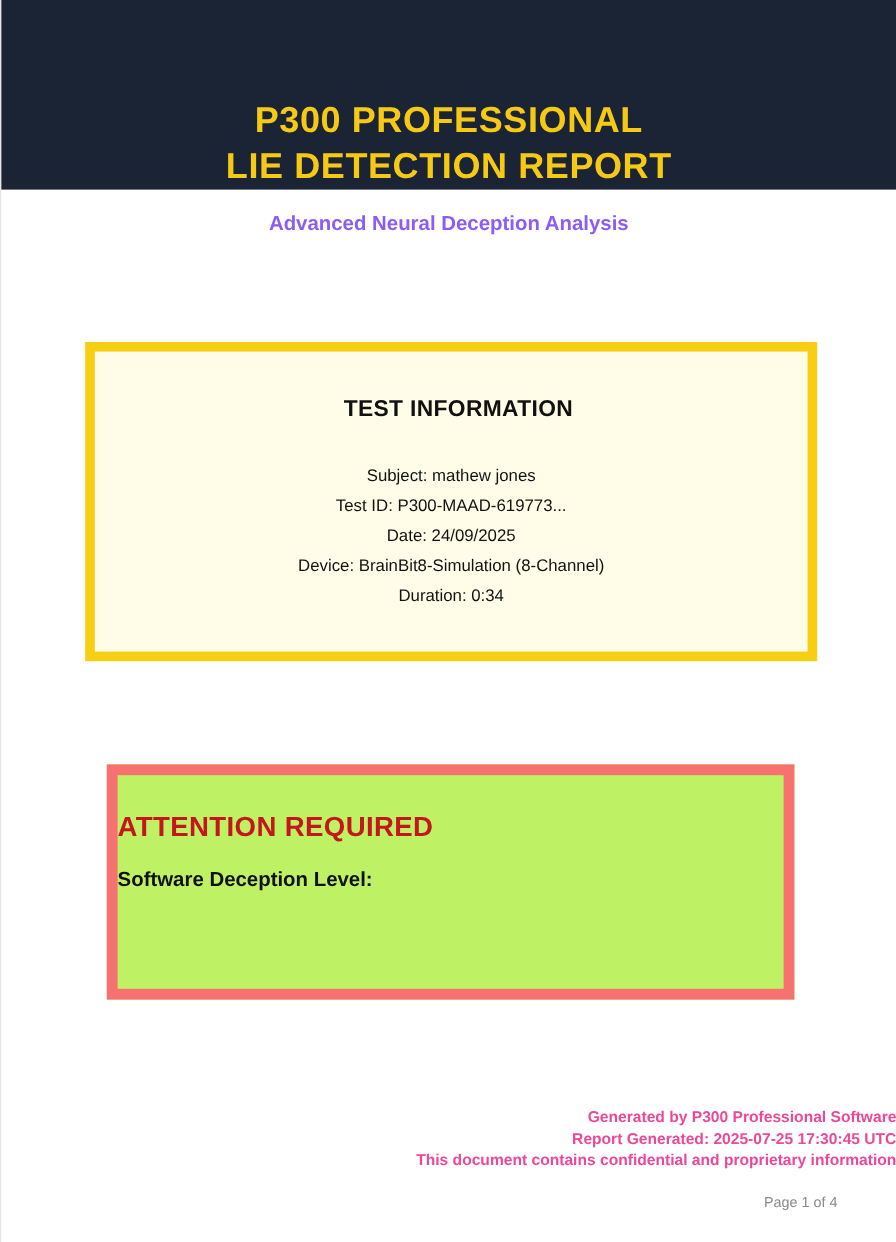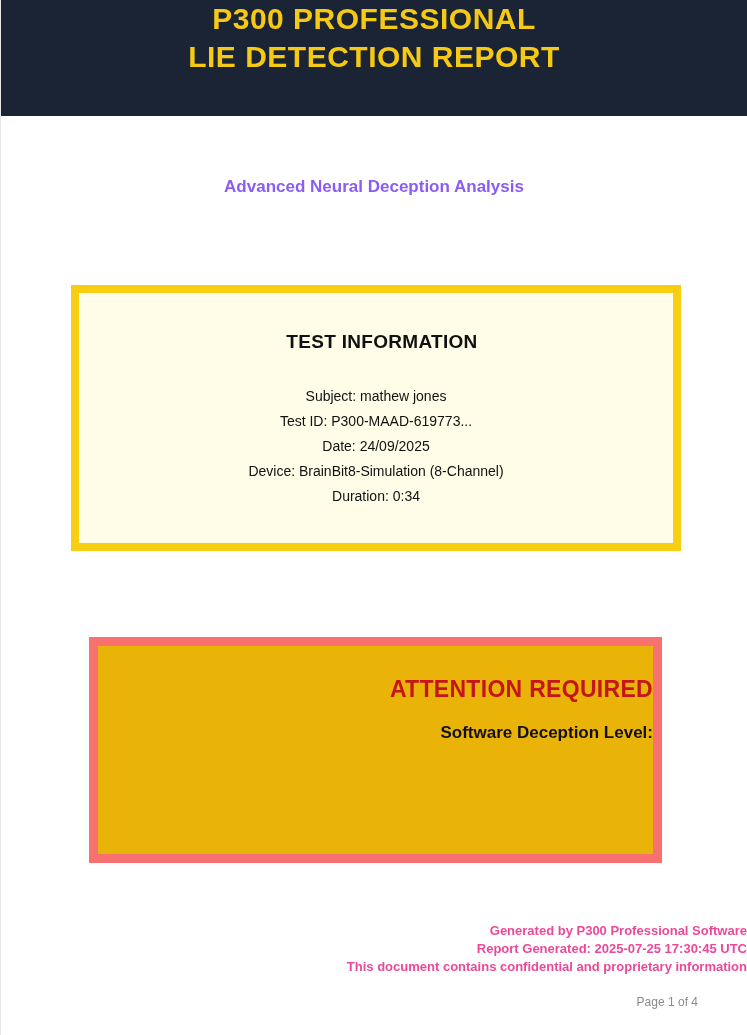--- a/index.html
+++ b/index.html
@@ -13,24 +13,24 @@
     height: 1035px;
     background: #ffffff;
     border-left: 1px solid #e6e6e6;
     box-sizing: border-box;
     font-family: "Liberation Sans", sans-serif;
     overflow: hidden;
   }
   .header {
     position: absolute;
     top: 0; left: 0; right: 0;
-    height: 116px;
+    height: 158px;
     background: #1B2435;
     display: flex;
-    align-items: flex-start;
+    align-items: flex-end;
     justify-content: center;
   }
   .header h1 {
     margin: 0;
     color: #F6C915;
     font-size: 30px;
     line-height: 38px;
     font-weight: bold;
     text-align: center;
     letter-spacing: 0.5px;
@@ -66,25 +66,25 @@
     margin-top: 31px;
     font-size: 14px;
     line-height: 25px;
     color: #111111;
   }
   .alert-box {
     position: absolute;
     left: 88px;
     top: 637px;
     width: 573px;
-    height: 226px;
+    height: 196px;
     box-sizing: border-box;
     border: 9px solid #F87171;
-    background: #eab308;
-    text-align: right;
+    background: #bef264;
+    text-align: left;
   }
   .alert-box h2 {
     margin: 30px 0 0 0;
     font-size: 23px;
     font-weight: bold;
     color: #C4161C;
     letter-spacing: 0.3px;
   }
   .alert-label {
     margin-top: 20px;

